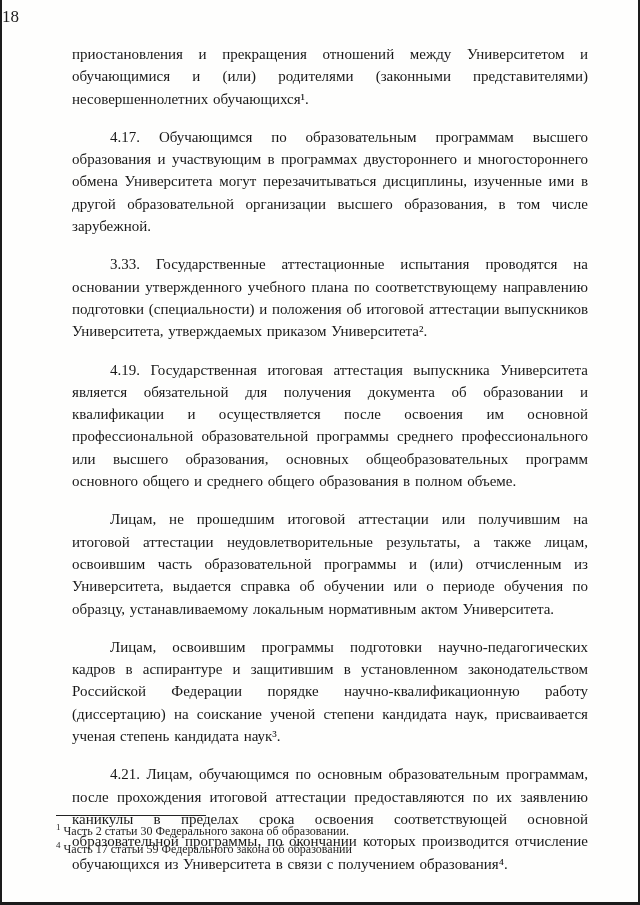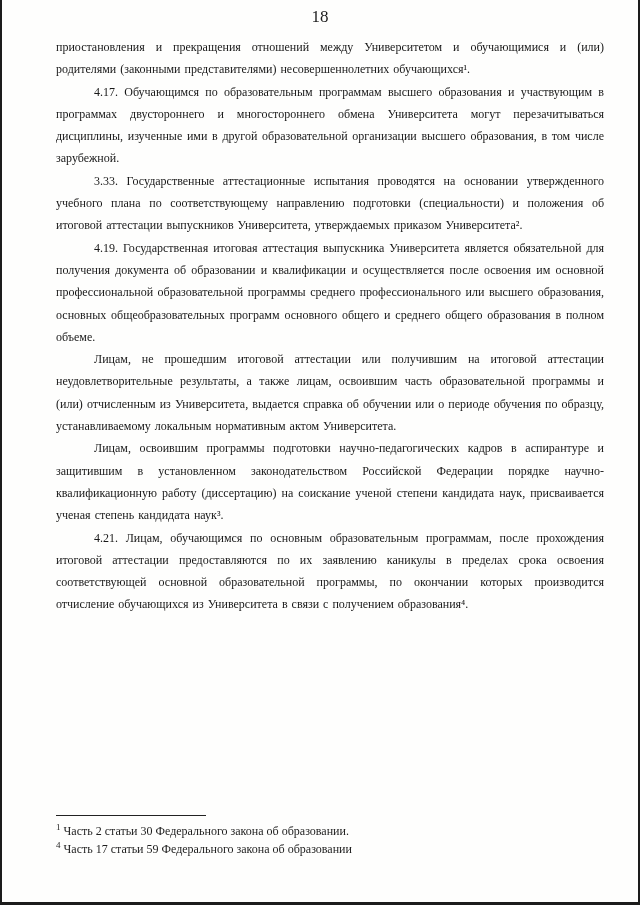--- a/index.html
+++ b/index.html
@@ -12,34 +12,33 @@
     background: #fefefdf8;
     border-left: 2px solid #1c1c1c;
     border-right: 2px solid #1c1c1c;
     border-bottom: 3px solid #1c1c1c;
     font-family: "Liberation Serif", "DejaVu Serif", serif;
     color: #181818;
     overflow: hidden;
   }
 
   .page-number {
-    text-align: center;
     padding-top: 7px;
     font-size: 17px;
     color: #1d1d1d;
   }
 
   .content {
     margin: 9px 34px 0 54px;
   }
 
   .content p {
-    margin: 0;
+    margin: 16px;
     text-align: justify;
-    font-size: 12px;
+    font-size: 15px;
     line-height: 22.3px;
     word-spacing: 1px;
   }
 
   .content p.indent { text-indent: 38px; }
 
   .footnote-area {
     position: absolute;
     left: 54px;
     right: 34px;

